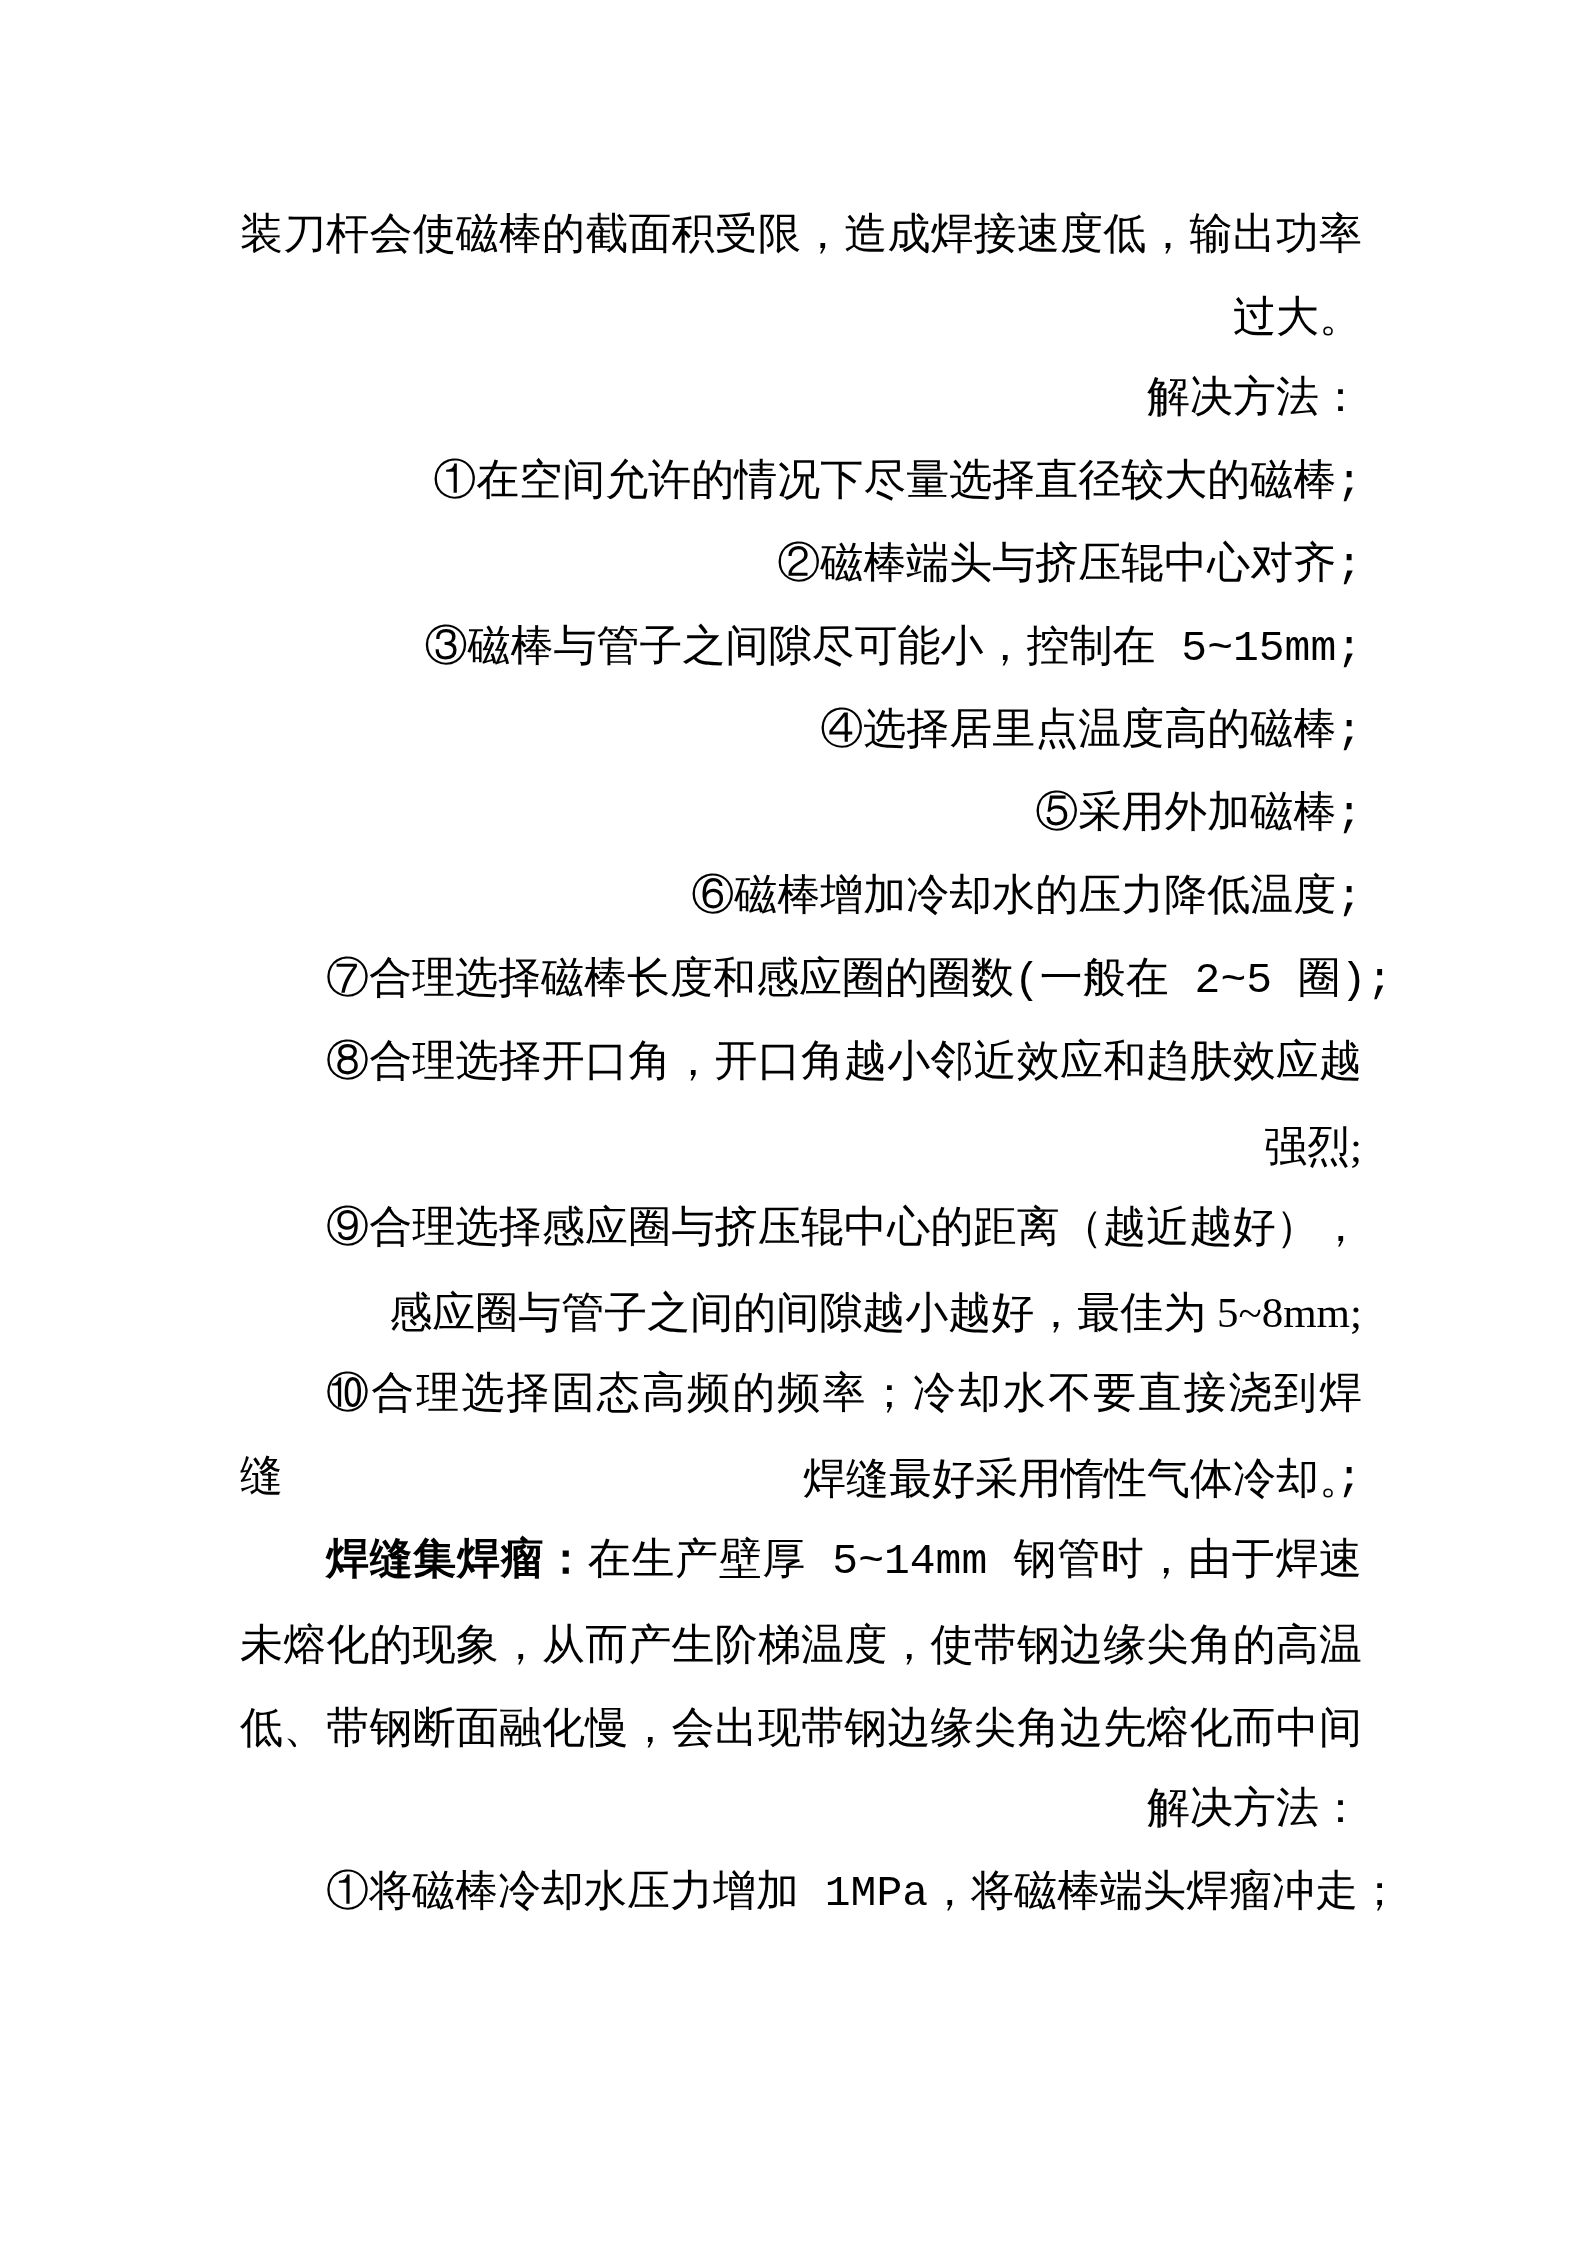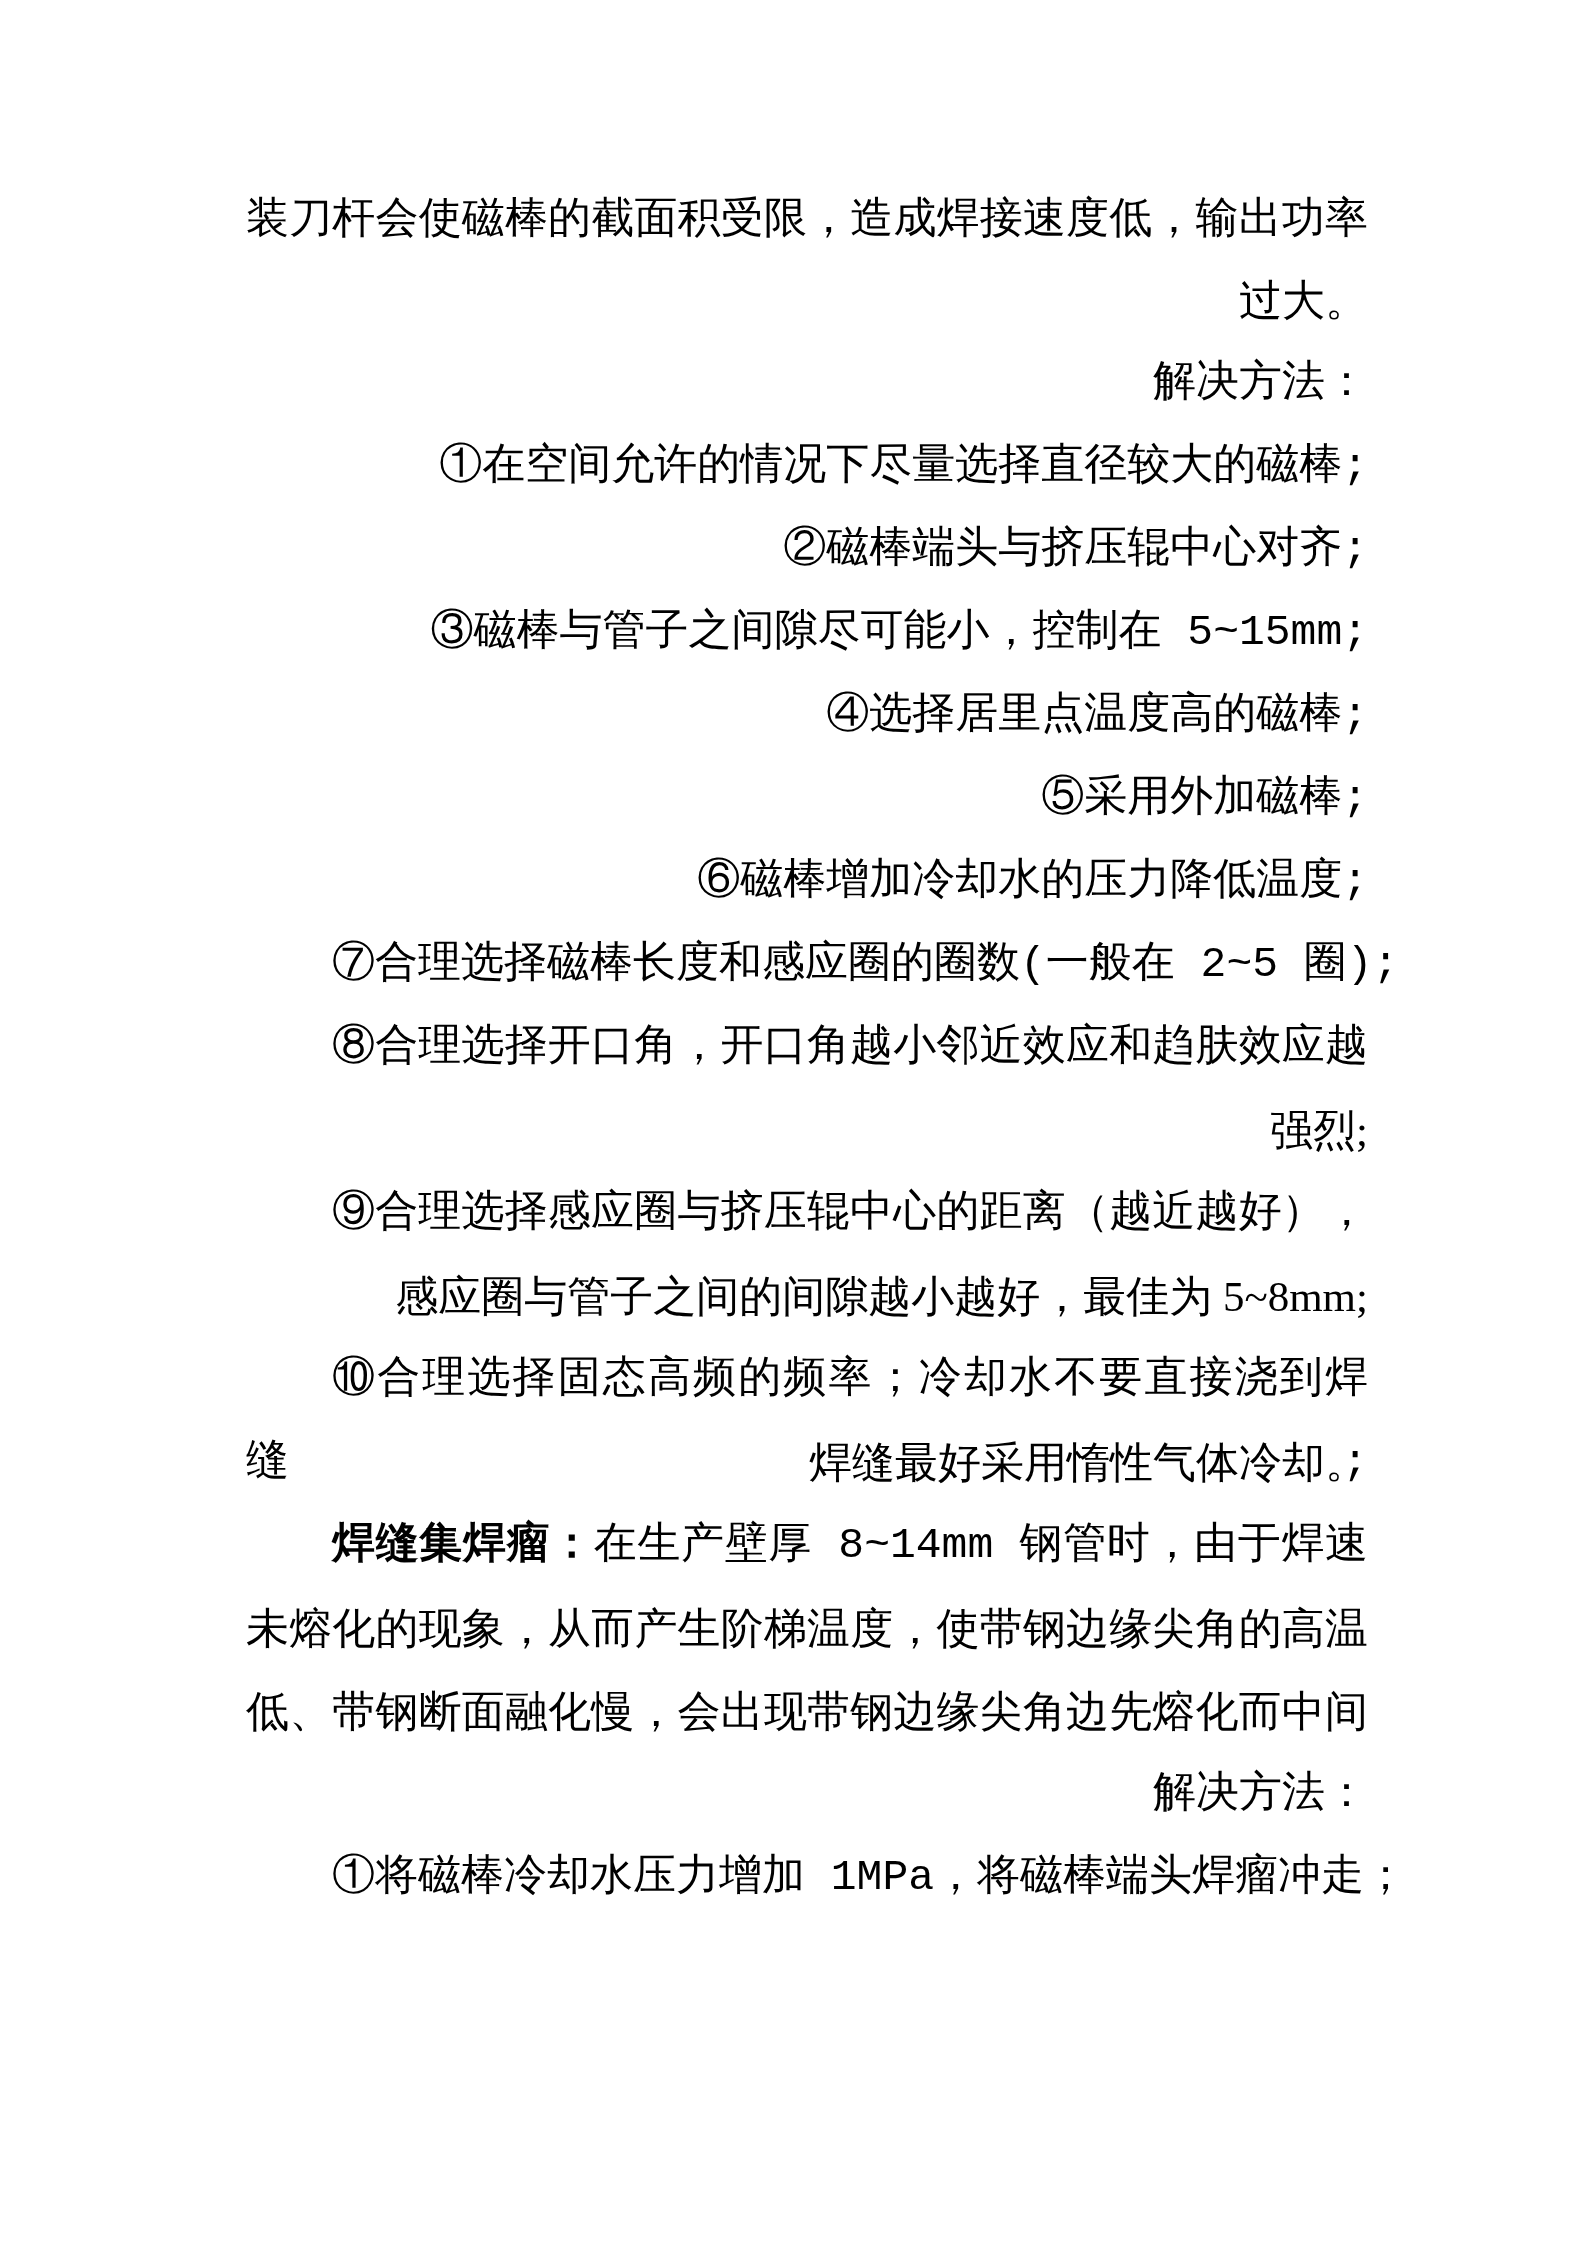--- a/index.html
+++ b/index.html
@@ -12,23 +12,22 @@
     width: 1587px;
     height: 2245px;
     background: #ffffff;
     overflow: hidden;
     font-family: "Liberation Serif", serif;
     color: #000000;
   }
   .content {
     position: absolute;
     left: 240px;
-    top: 176px;
+    top: 192px;
     width: 1122px;
-    margin-left: 6px;
   }
   .line {
     font-size: 43px;
     line-height: 83px;
     height: 83px;
     white-space: nowrap;
     text-align: right;
     color: #000000;
   }
   
@@ -63,21 +62,21 @@
     <div class="line indent">⑤采用外加磁棒;</div>
     <div class="line indent">⑥磁棒增加冷却水的压力降低温度;</div>
     <div class="line indent">⑦合理选择磁棒长度和感应圈的圈数(一般在 2~5 圈);</div>
     <div class="line indent fill">⑧合理选择开口角，开口角越小邻近效应和趋肤效应越</div>
     <div class="line">强烈;</div>
     <div class="line indent fill">⑨合理选择感应圈与挤压辊中心的距离（越近越好），</div>
     <div class="line">感应圈与管子之间的间隙越小越好，最佳为 5~8mm;</div>
     <div class="line indent fill">⑩合理选择固态高频的频率；冷却水不要直接浇到焊缝;</div>
     <div class="line">焊缝最好采用惰性气体冷却。</div>
     <div class="line indent fill">
-      <span class="lead-bold">焊缝集焊瘤：</span><span>在生产壁厚 8~14mm 钢管时，由于焊速</span>
+      <span class="lead-bold">焊缝集焊瘤：</span><span>在生产壁厚 5~14mm 钢管时，由于焊速</span>
     </div>
     <div class="line fill">未熔化的现象，从而产生阶梯温度，使带钢边缘尖角的高温</div>
     <div class="line fill">低、带钢断面融化慢，会出现带钢边缘尖角边先熔化而中间</div>
     <div class="line indent">解决方法：</div>
     <div class="line indent">①将磁棒冷却水压力增加 1MPa，将磁棒端头焊瘤冲走；</div>
 
   </div>
 </div>
 
 </body></html>

